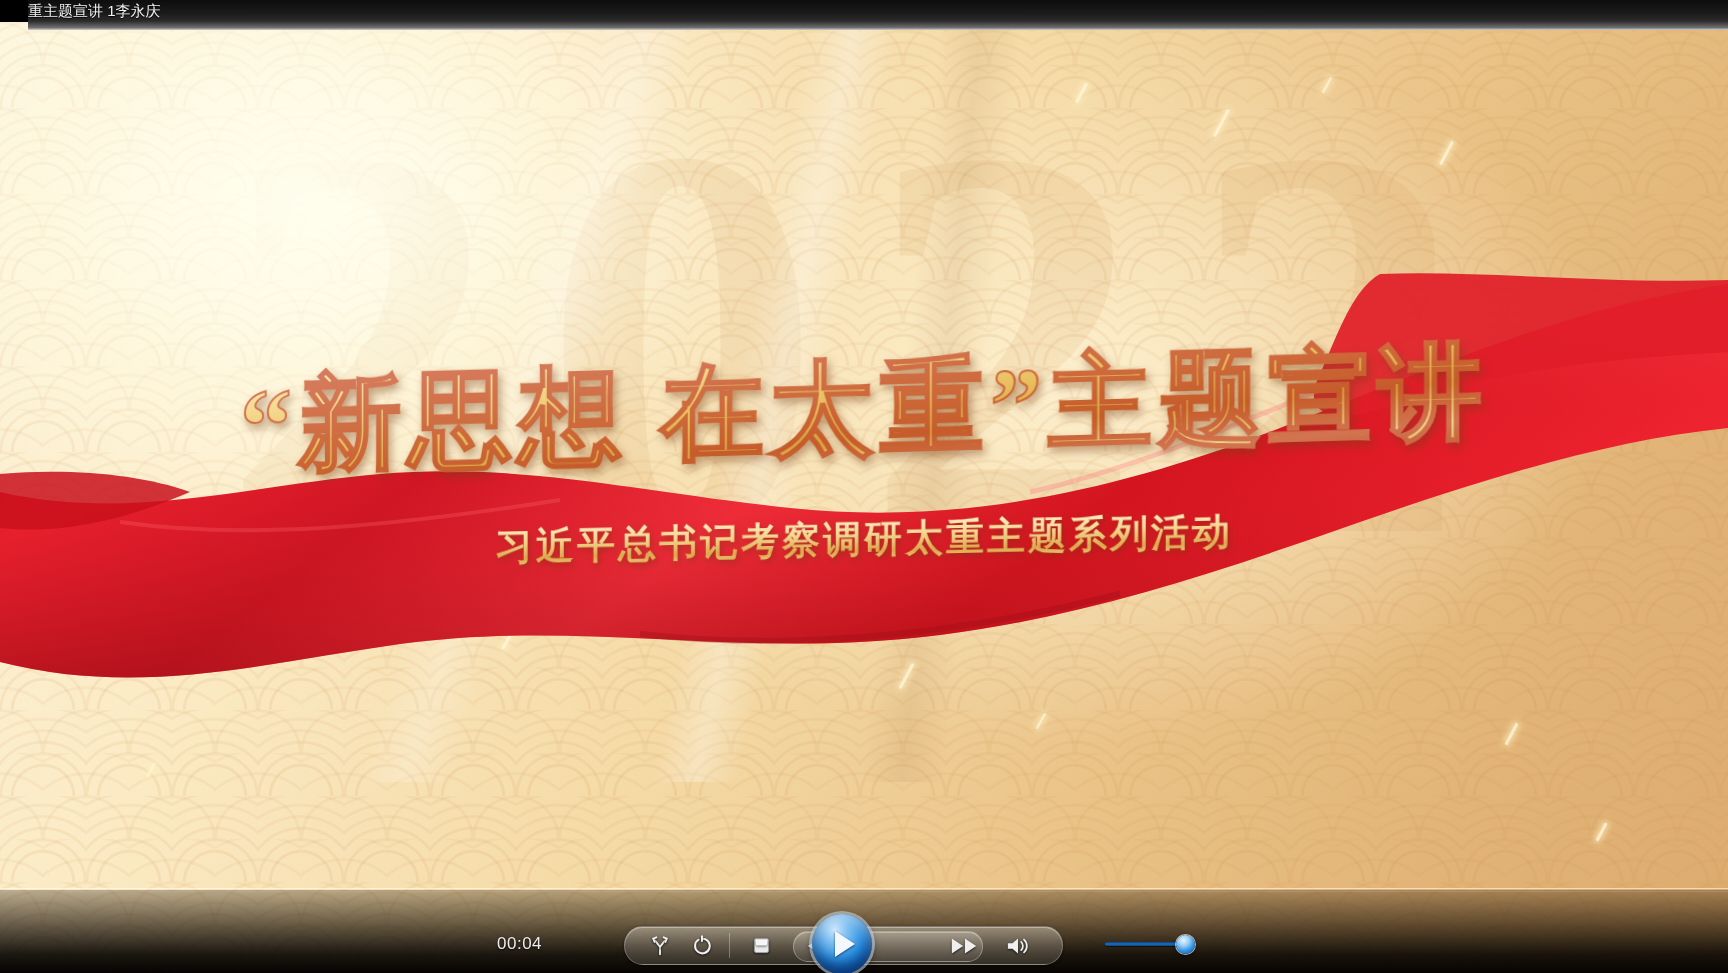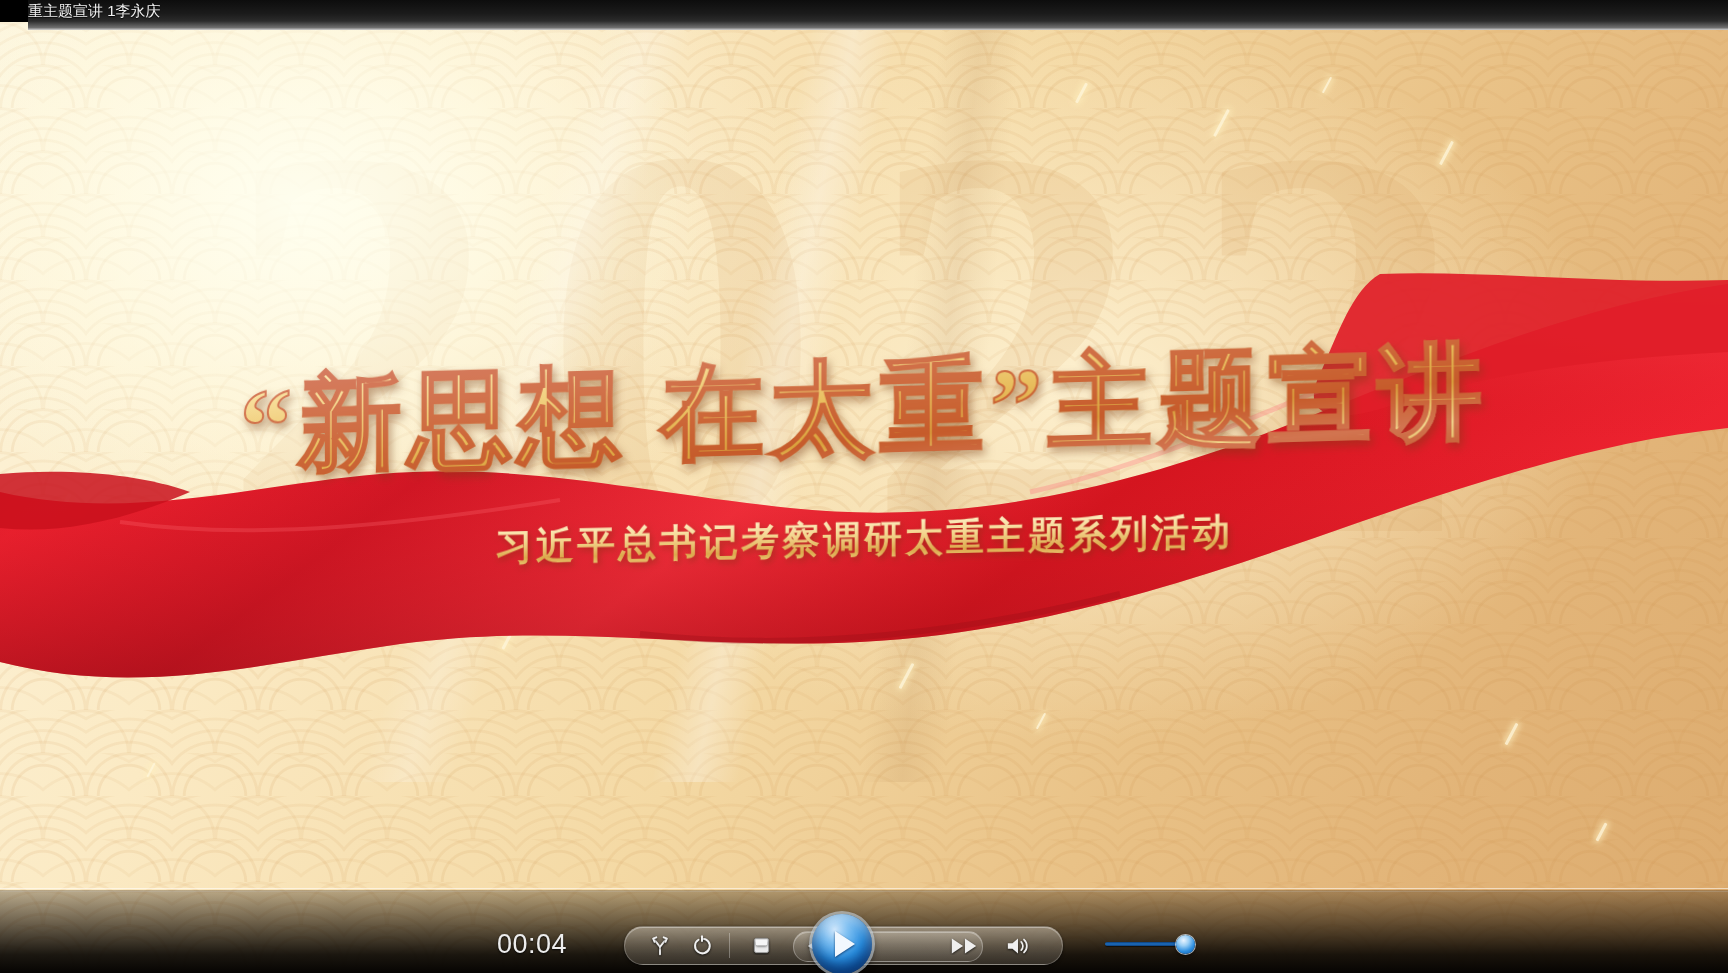--- a/index.html
+++ b/index.html
@@ -114,21 +114,21 @@
   .shade-line{position:absolute;left:0;top:866px;width:1728px;height:1px;background:rgba(255,255,255,.55);}
   .shade-line2{position:absolute;left:0;top:869px;width:1728px;height:1px;background:rgba(255,255,255,.28);}
 
   
   #controls{
     position:absolute;left:0;top:893px;width:1728px;height:58px;z-index:30;
     display:flex;align-items:center;
   }
   #time-display{
     position:absolute;left:497px;top:0;height:58px;line-height:58px;
-    font-size:27px;color:#ededed;letter-spacing:.5px;
+    font-size:17px;color:#ededed;letter-spacing:.5px;
     text-shadow:0 1px 2px rgba(0,0,0,.9);
   }
   #control-pill{
     position:absolute;left:624px;top:11px;width:437px;height:37px;
     border-radius:19px;
     background:linear-gradient(to bottom, rgba(225,218,205,.46) 0%, rgba(168,158,142,.40) 48%, rgba(96,88,76,.46) 100%);
     border:1px solid rgba(255,255,255,.22);
     box-shadow:inset 0 1px 0 rgba(255,255,255,.35),0 1px 3px rgba(0,0,0,.55);
     display:flex;align-items:center;
   }

